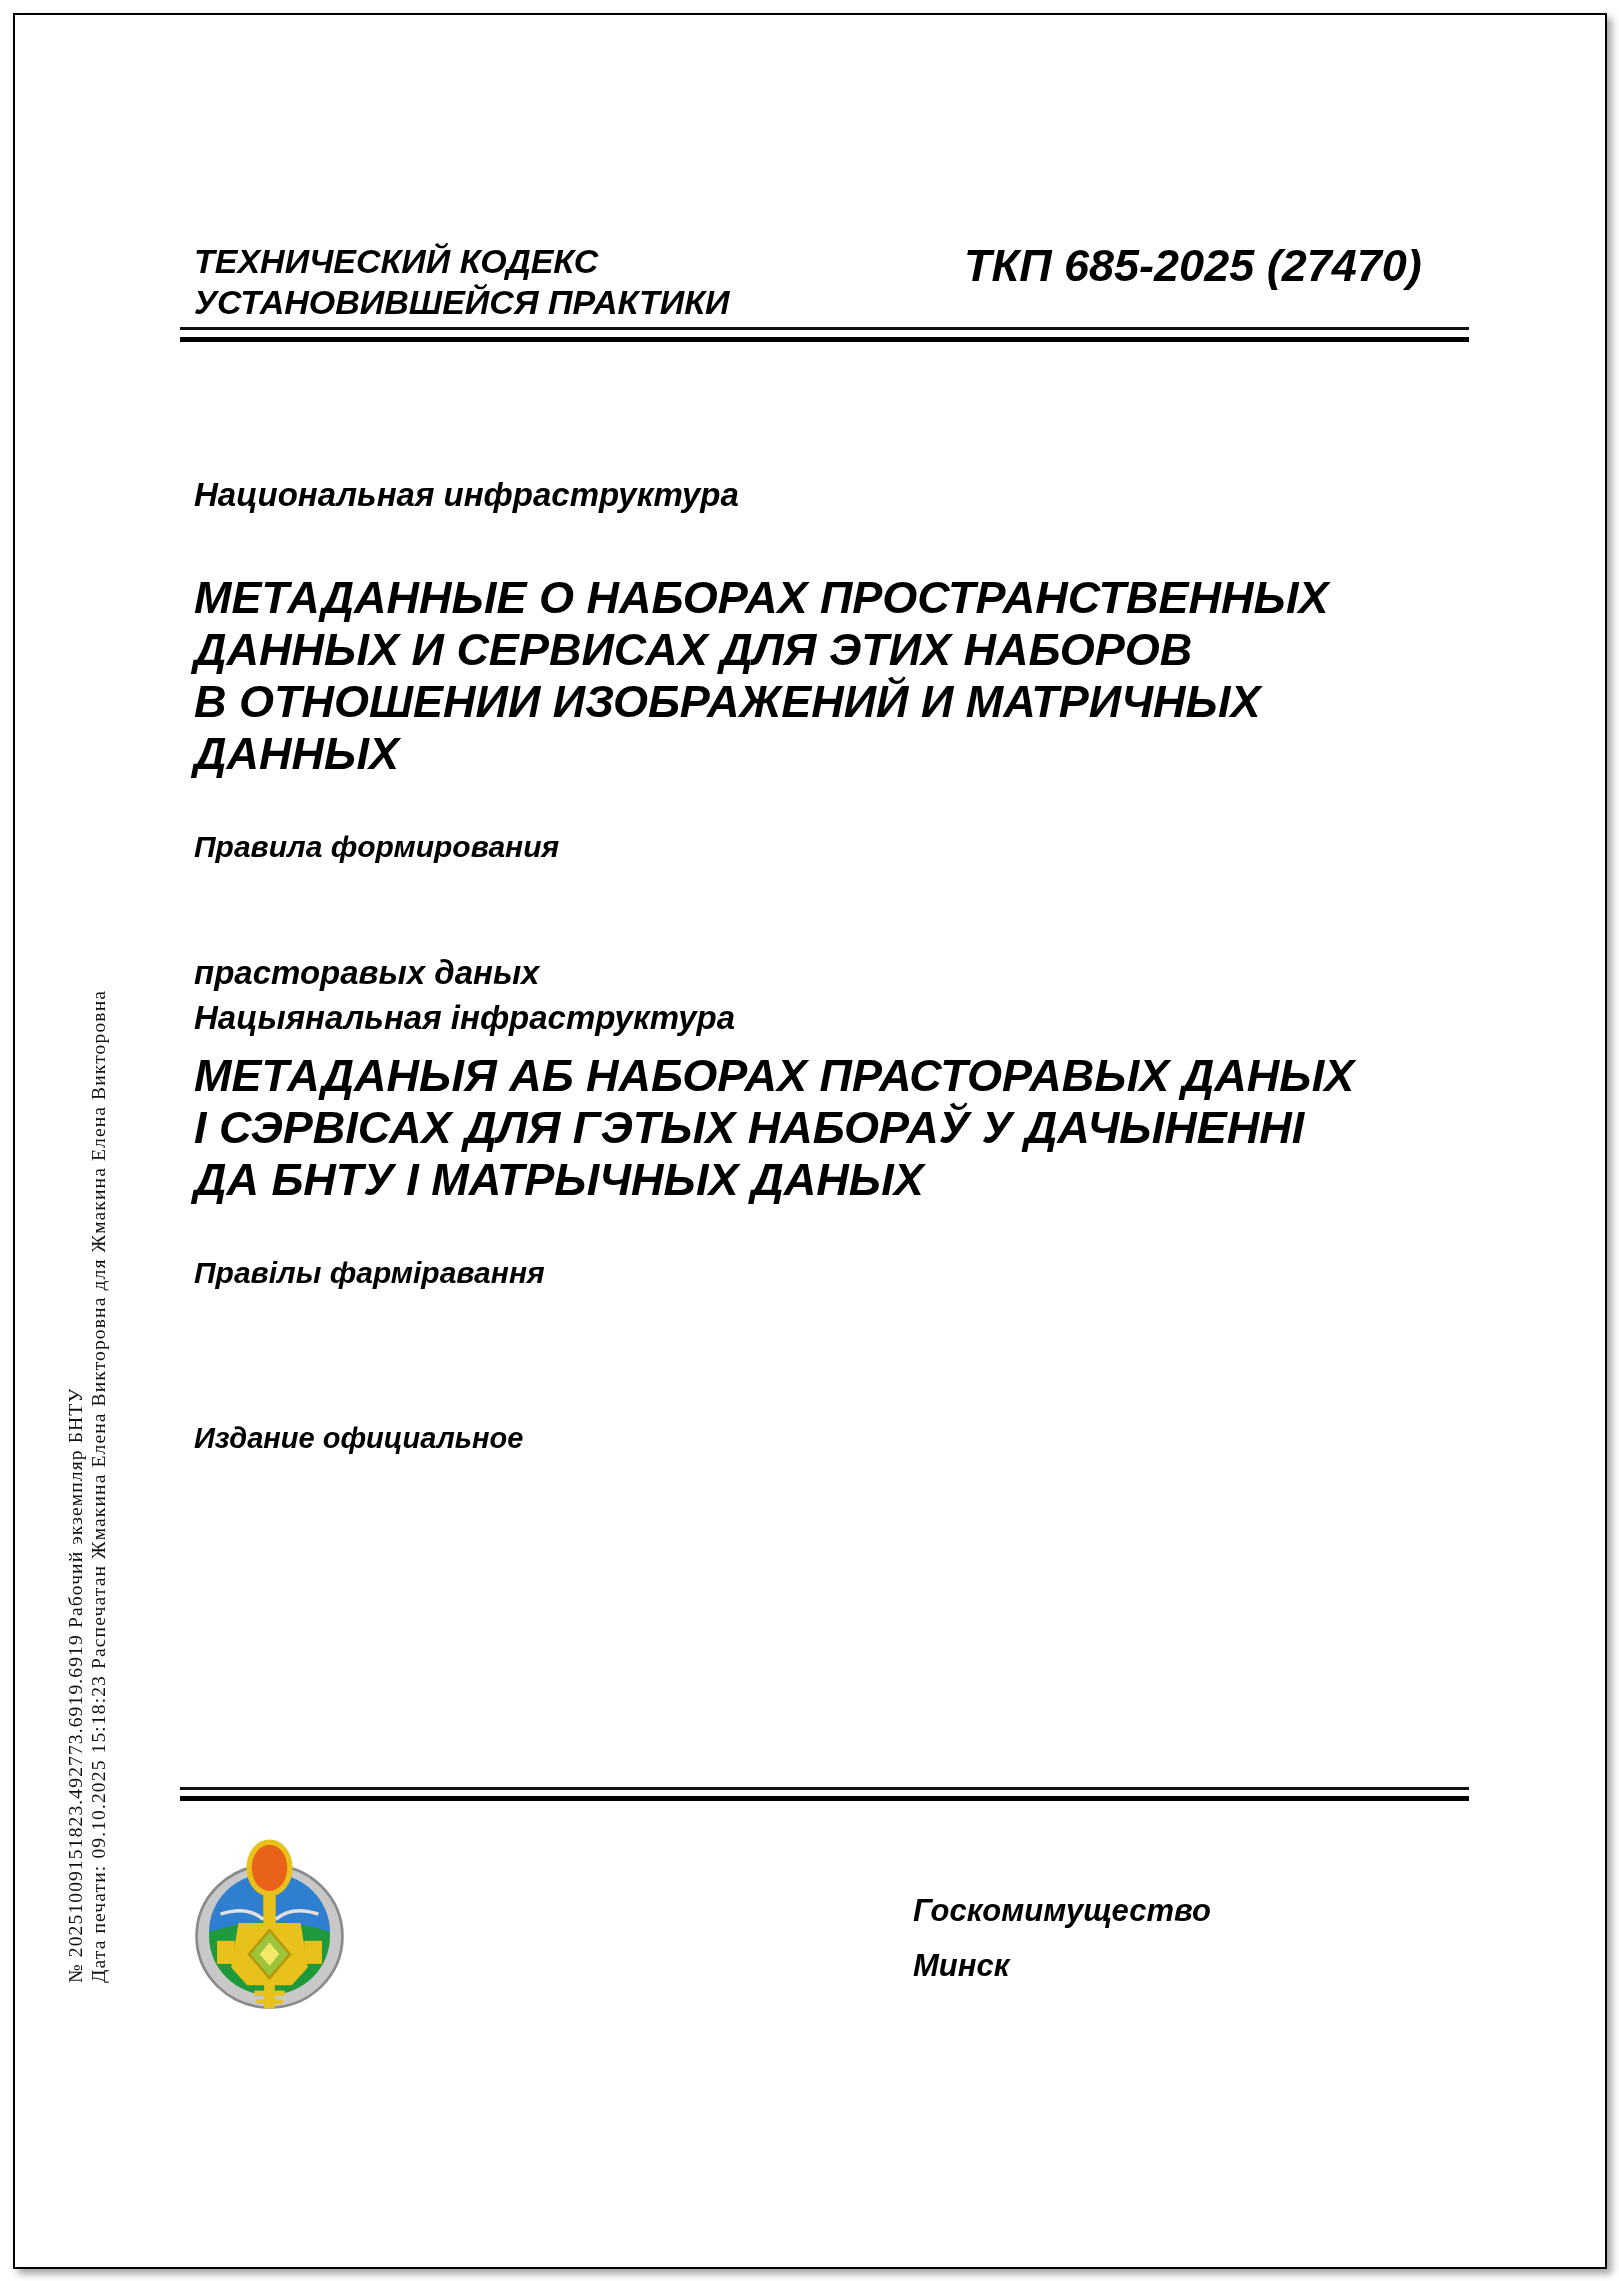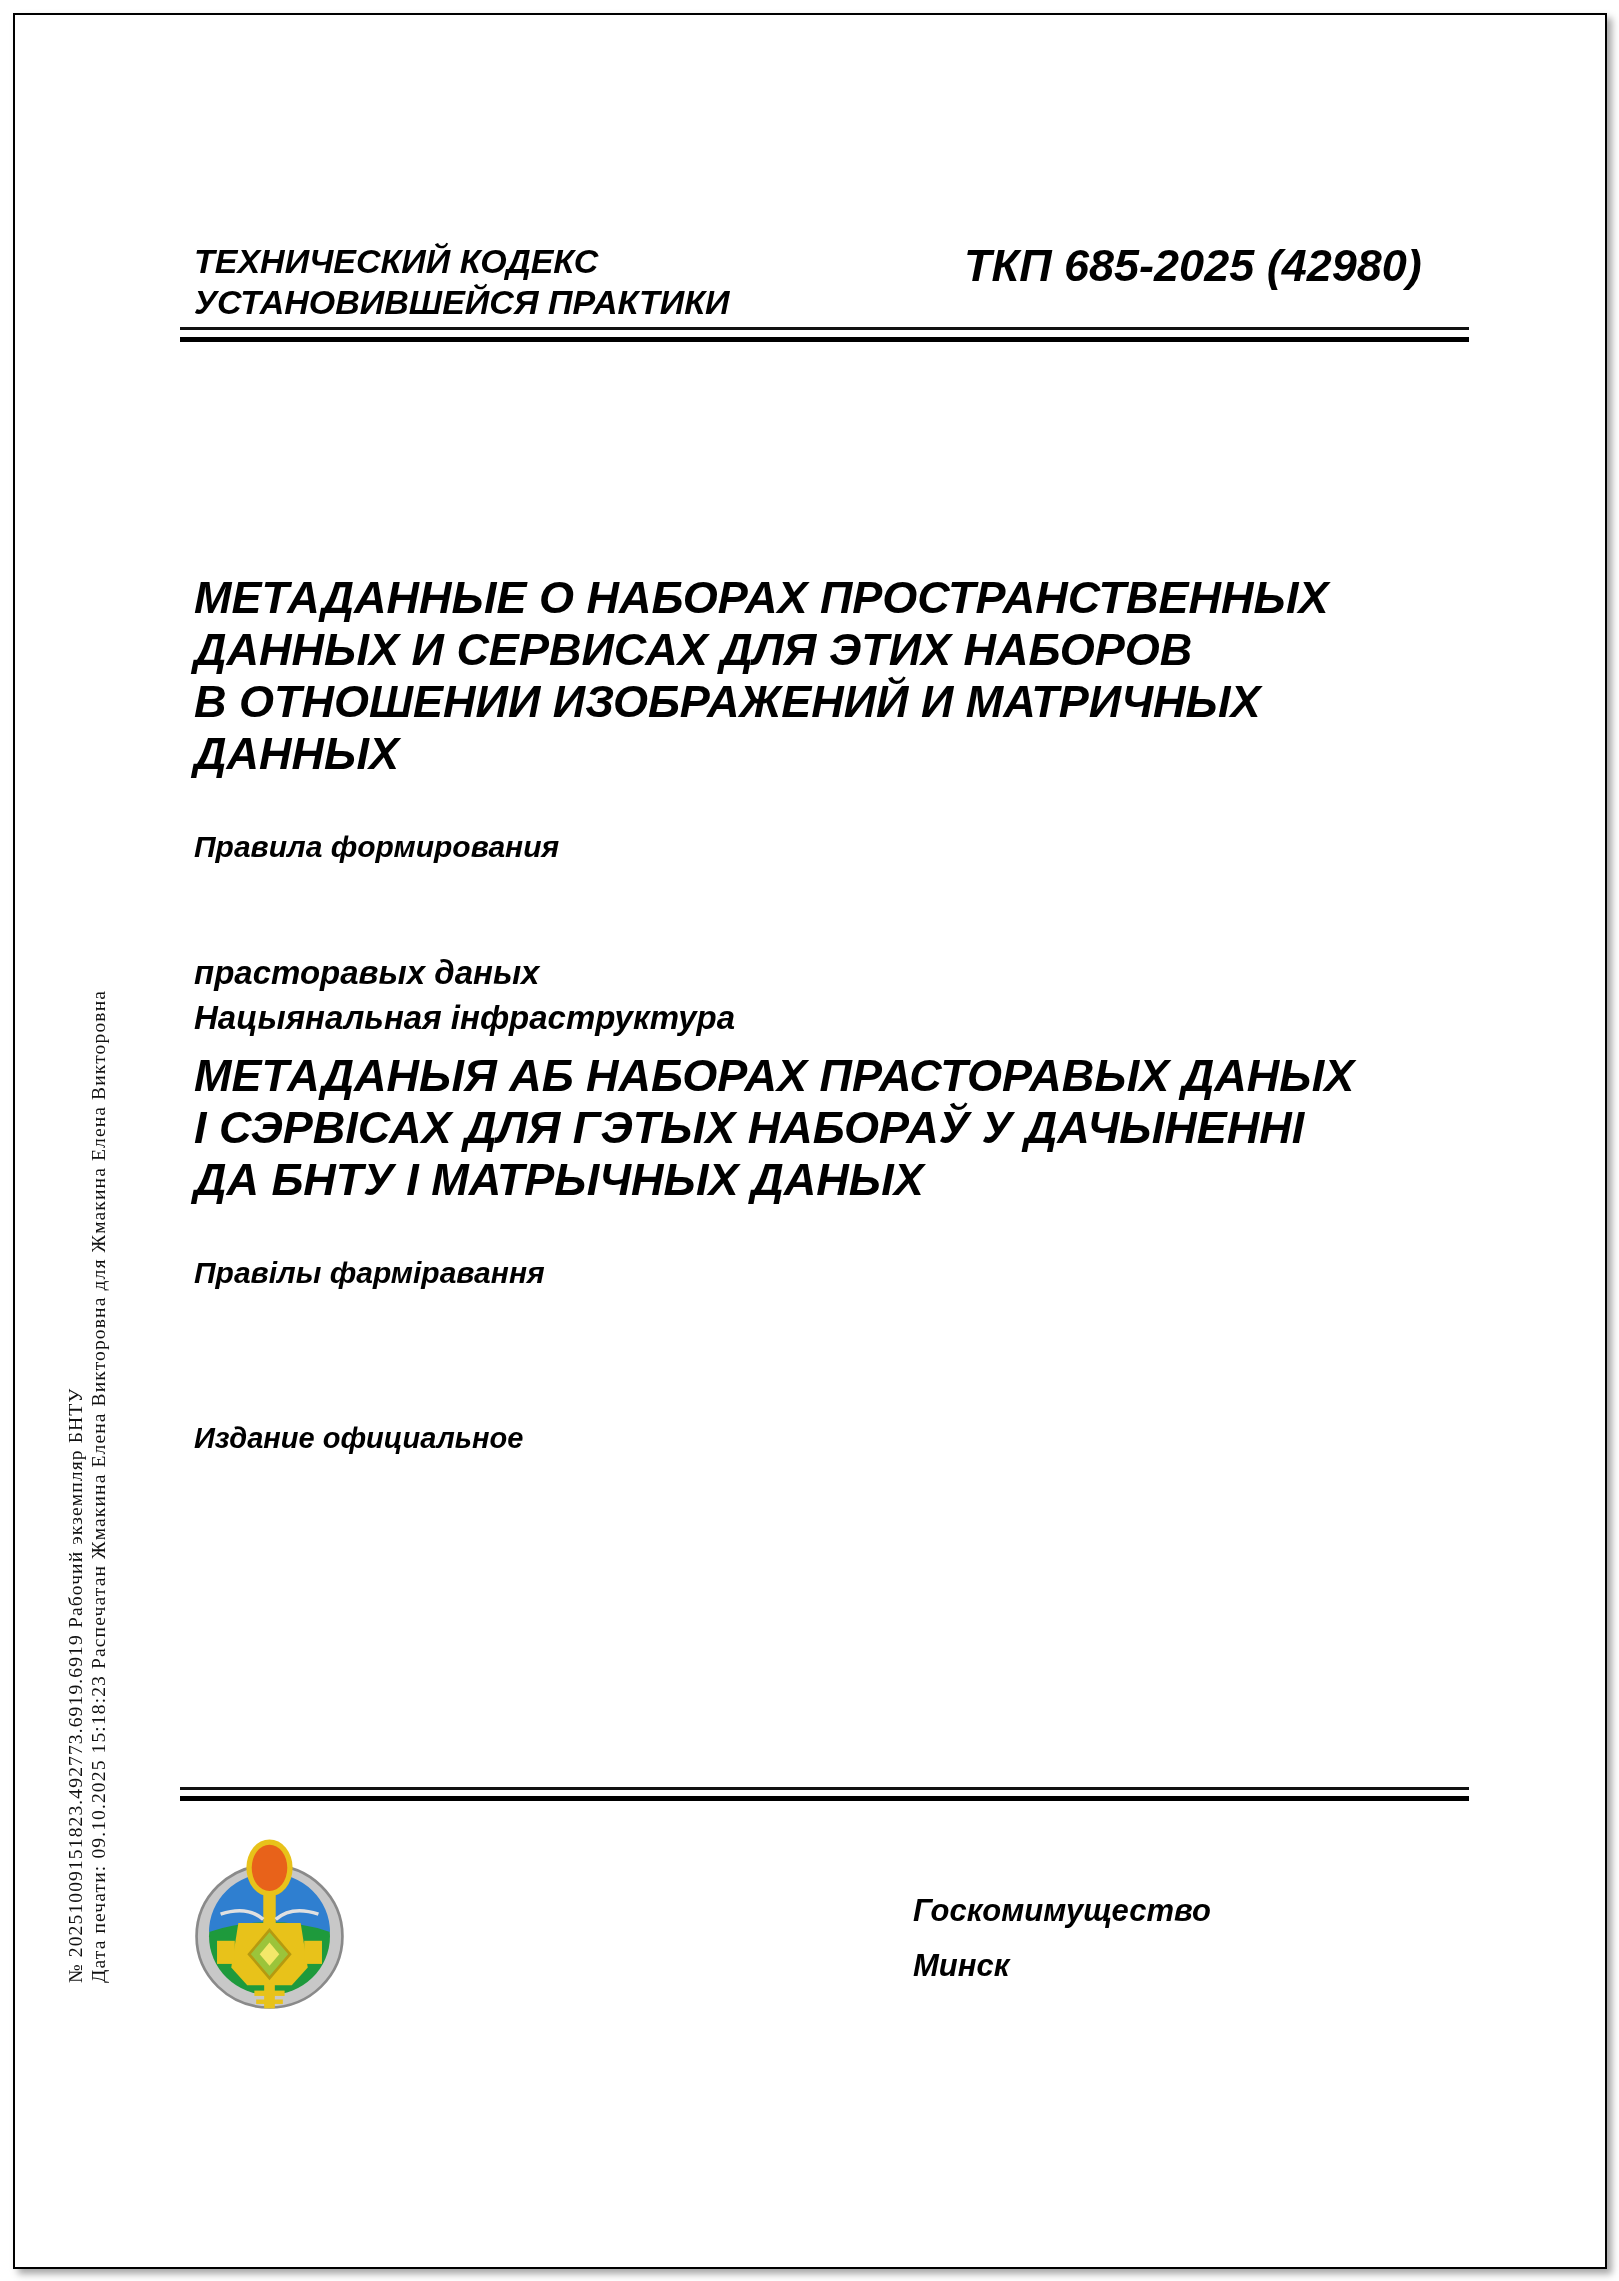--- a/index.html
+++ b/index.html
@@ -30,26 +30,27 @@
 </style>
 </head>
 <body>
 
 <div class="page"></div>
 
 <div class="abs hdr-left">
   <div>ТЕХНИЧЕСКИЙ КОДЕКС</div>
   <div>УСТАНОВИВШЕЙСЯ ПРАКТИКИ</div>
 </div>
-<div class="abs hdr-code">ТКП 685-2025 (42980)</div>
+<div class="abs hdr-code">ТКП 685-2025 (27470)</div>
 
 <div class="abs rule-thin" style="left:180px; top:327px; width:1289px;"></div>
 <div class="abs rule-thick" style="left:180px; top:337px; width:1289px;"></div>
 
 <div class="abs sub" style="top:472px;">
+  <div>Национальная инфраструктура</div>
 </div>
 <div class="abs title" style="top:572px;">
   <div>МЕТАДАННЫЕ О НАБОРАХ ПРОСТРАНСТВЕННЫХ</div>
   <div>ДАННЫХ И СЕРВИСАХ ДЛЯ ЭТИХ НАБОРОВ</div>
   <div>В ОТНОШЕНИИ ИЗОБРАЖЕНИЙ И МАТРИЧНЫХ</div>
   <div>ДАННЫХ</div>
 </div>
 <div class="abs note" style="top:813px; font-size:30px;">Правила формирования</div>
 
 <div class="abs sub" style="top:950px;">

